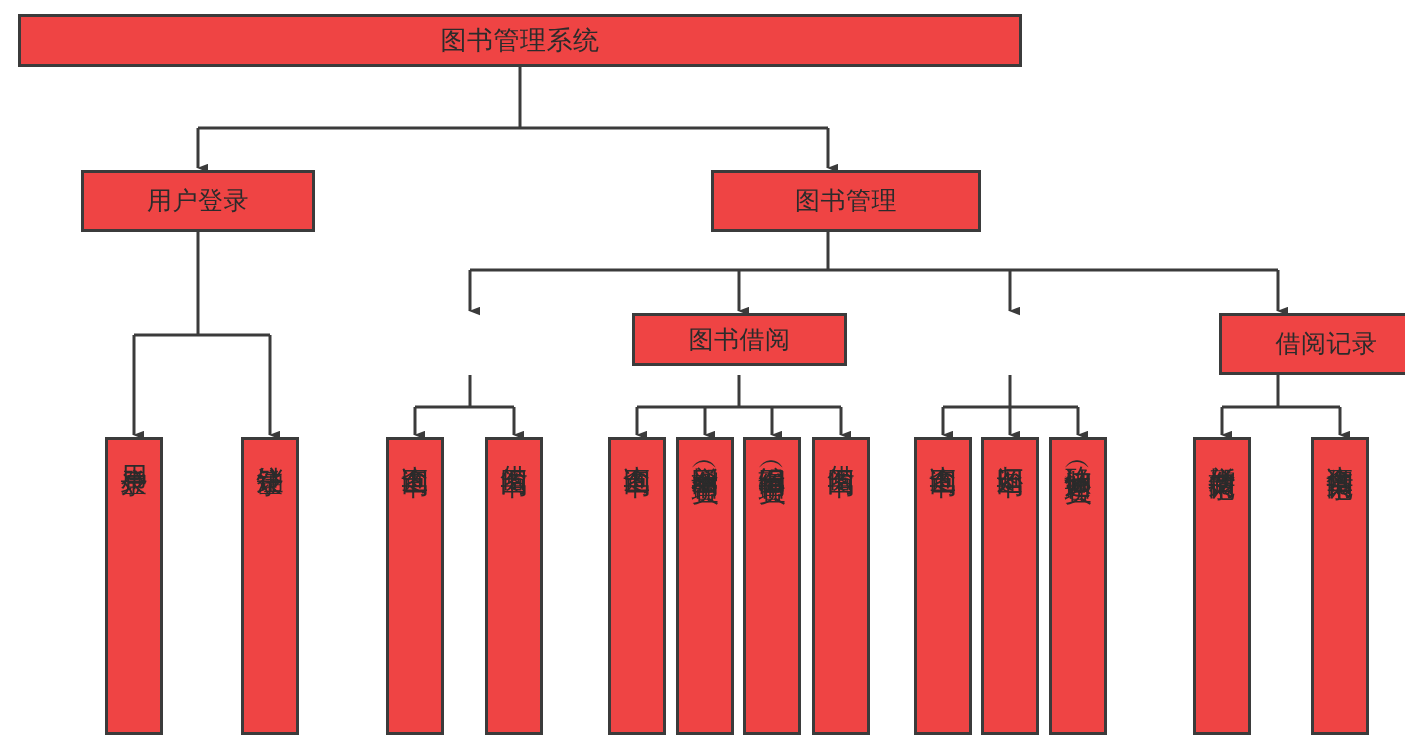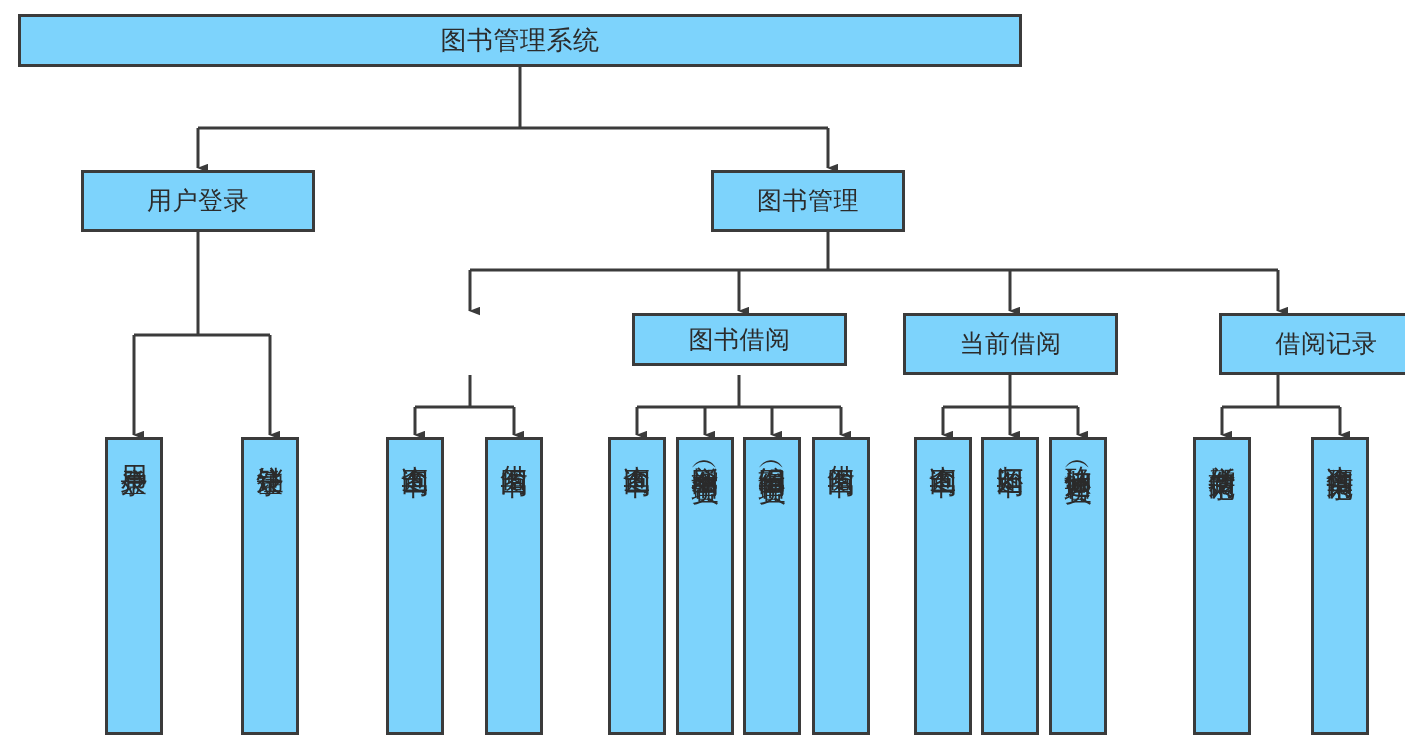--- a/index.html
+++ b/index.html
@@ -22,21 +22,21 @@
     left: 0;
     top: 0;
     width: 1405px;
     height: 747px;
     pointer-events: none;
   }
   .node {
     position: absolute;
     box-sizing: border-box;
     border: 3px solid #3b3b3b;
-    background: #7dd3fc;
+    background: #ef4444;
     display: flex;
     align-items: center;
     justify-content: center;
     color: #2b2b2b;
   }
   .node .label {
     display: block;
     text-align: center;
     line-height: 1.12;
     letter-spacing: 0.5px;
@@ -126,29 +126,26 @@
     </g>
   </svg>
 
   <div class="node horizontal root" style="left:18px; top:14px; width:1004px; height:53px;">
     <span class="label">图书管理系统</span>
   </div>
 
   <div class="node horizontal" style="left:81px; top:170px; width:234px; height:62px;">
     <span class="label">用户登录</span>
   </div>
-  <div class="node horizontal" style="left:711px; top:170px; width:194px; height:62px;">
+  <div class="node horizontal" style="left:711px; top:170px; width:270px; height:62px;">
     <span class="label">图书管理</span>
   </div>
 
   <div class="node horizontal" style="left:632px; top:313px; width:215px; height:53px;">
     <span class="label">图书借阅</span>
-  </div>
-  <div class="node horizontal" style="left:903px; top:313px; width:215px; height:62px;">
-    <span class="label">当前借阅</span>
   </div>
   <div class="node horizontal" style="left:1219px; top:313px; width:215px; height:62px;">
     <span class="label">借阅记录</span>
   </div>
 
   <div class="node vertical" style="left:105px; top:437px; width:58px; height:298px;">
     <span class="label">用户登录</span>
   </div>
   <div class="node vertical" style="left:241px; top:437px; width:58px; height:298px;">
     <span class="label">注销登录</span>

